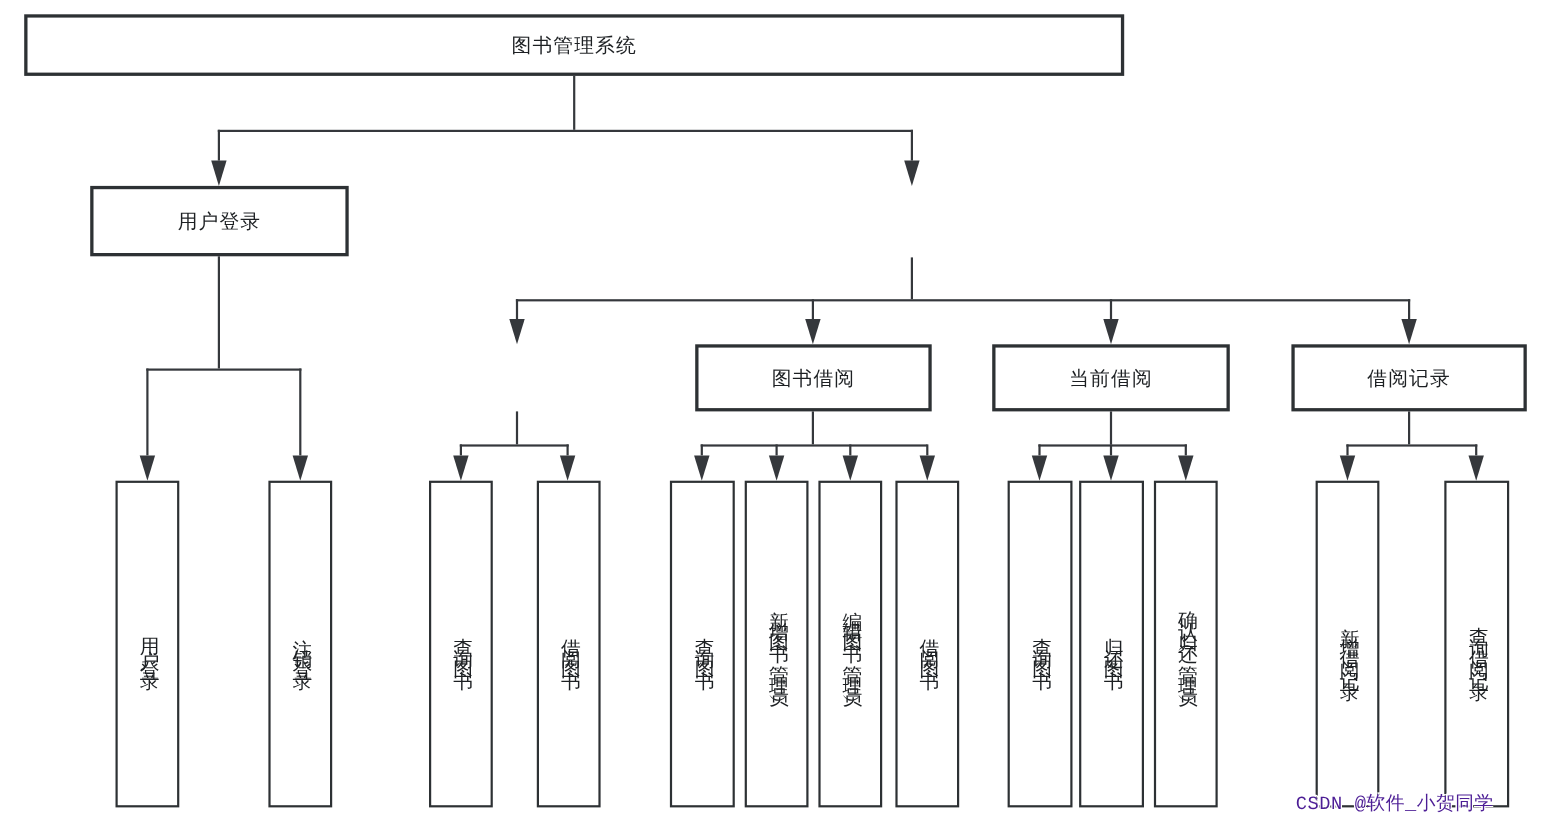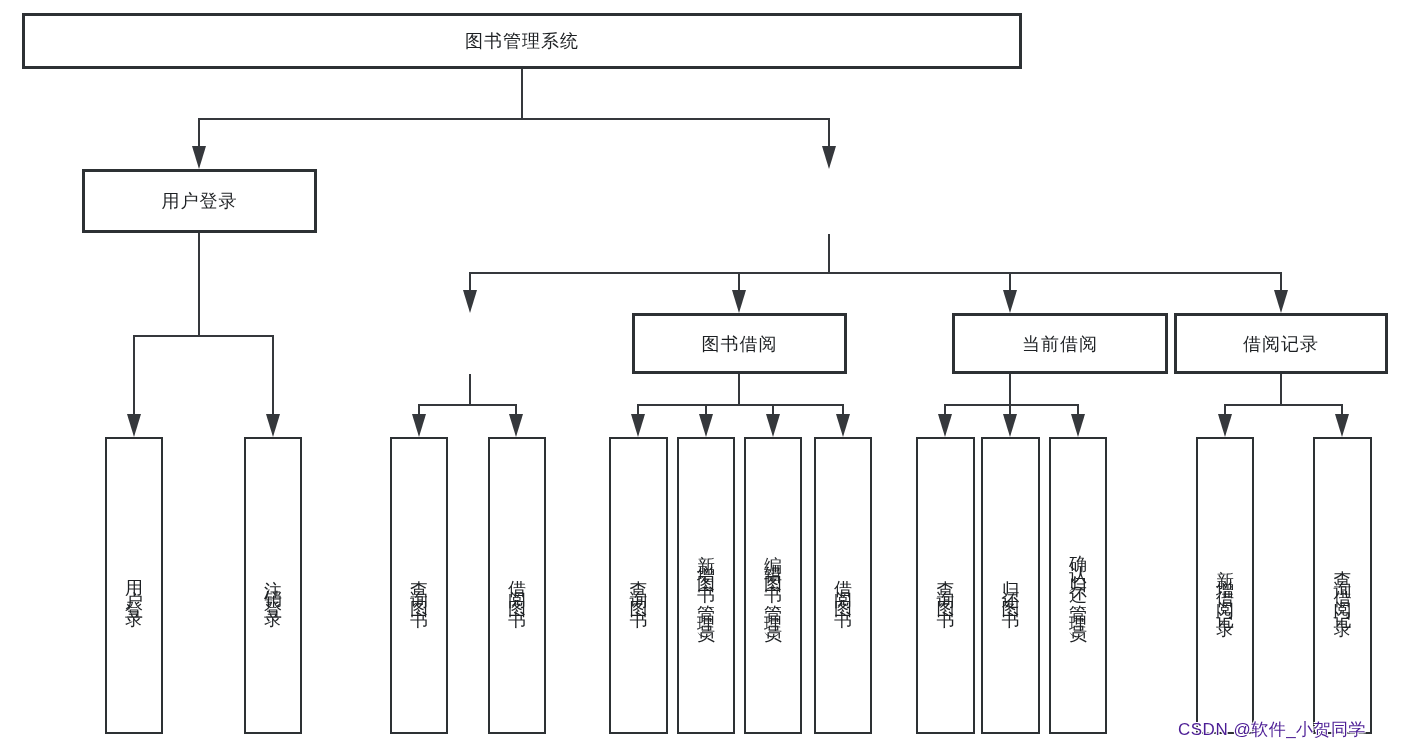--- a/index.html
+++ b/index.html
@@ -1,21 +1,21 @@
 <!DOCTYPE html>
 <html><head>
 <meta charset="utf-8">
 <style>
   html, body { margin: 0; padding: 0; background: #ffffff; }
   .canvas {
     position: relative;
     width: 1405px;
     height: 747px;
     background: #ffffff;
-    font-family: Liberation Sans, sans-serif;
+    font-family: Liberation Mono, monospace;
     color: #1d2023;
     overflow: hidden;
   }
   
   .hbox {
     position: absolute;
     box-sizing: border-box;
     border: 3px solid #2d3134;
     background: #ffffff;
     display: flex;
@@ -93,21 +93,21 @@
   <div class="arrow" style="left:272px; top:335px; height:79px;"></div>
 
   <div class="vline" style="left:828px; top:234px; height:38px;"></div>
   <div class="hline" style="left:469px; top:272px; width:813px;"></div>
   <div class="arrow" style="left:469px; top:272px; height:18px;"></div>
   <div class="arrow" style="left:738px; top:272px; height:18px;"></div>
   <div class="arrow" style="left:1009px; top:272px; height:18px;"></div>
   <div class="arrow" style="left:1280px; top:272px; height:18px;"></div>
 
   <div class="hbox" style="left:632px; top:313px; width:215px; height:61px;">图书借阅</div>
-  <div class="hbox" style="left:952px; top:313px; width:216px; height:61px;">当前借阅</div>
+  <div class="hbox" style="left:902px; top:313px; width:216px; height:61px;">当前借阅</div>
   <div class="hbox" style="left:1174px; top:313px; width:214px; height:61px;">借阅记录</div>
 
   <div class="vline" style="left:469px; top:374px; height:30px;"></div>
   <div class="hline" style="left:418px; top:404px; width:99px;"></div>
   <div class="arrow" style="left:418px; top:404px; height:10px;"></div>
   <div class="arrow" style="left:515px; top:404px; height:10px;"></div>
 
   <div class="vline" style="left:738px; top:374px; height:30px;"></div>
   <div class="hline" style="left:637px; top:404px; width:206px;"></div>
   <div class="arrow" style="left:637px; top:404px; height:10px;"></div>

